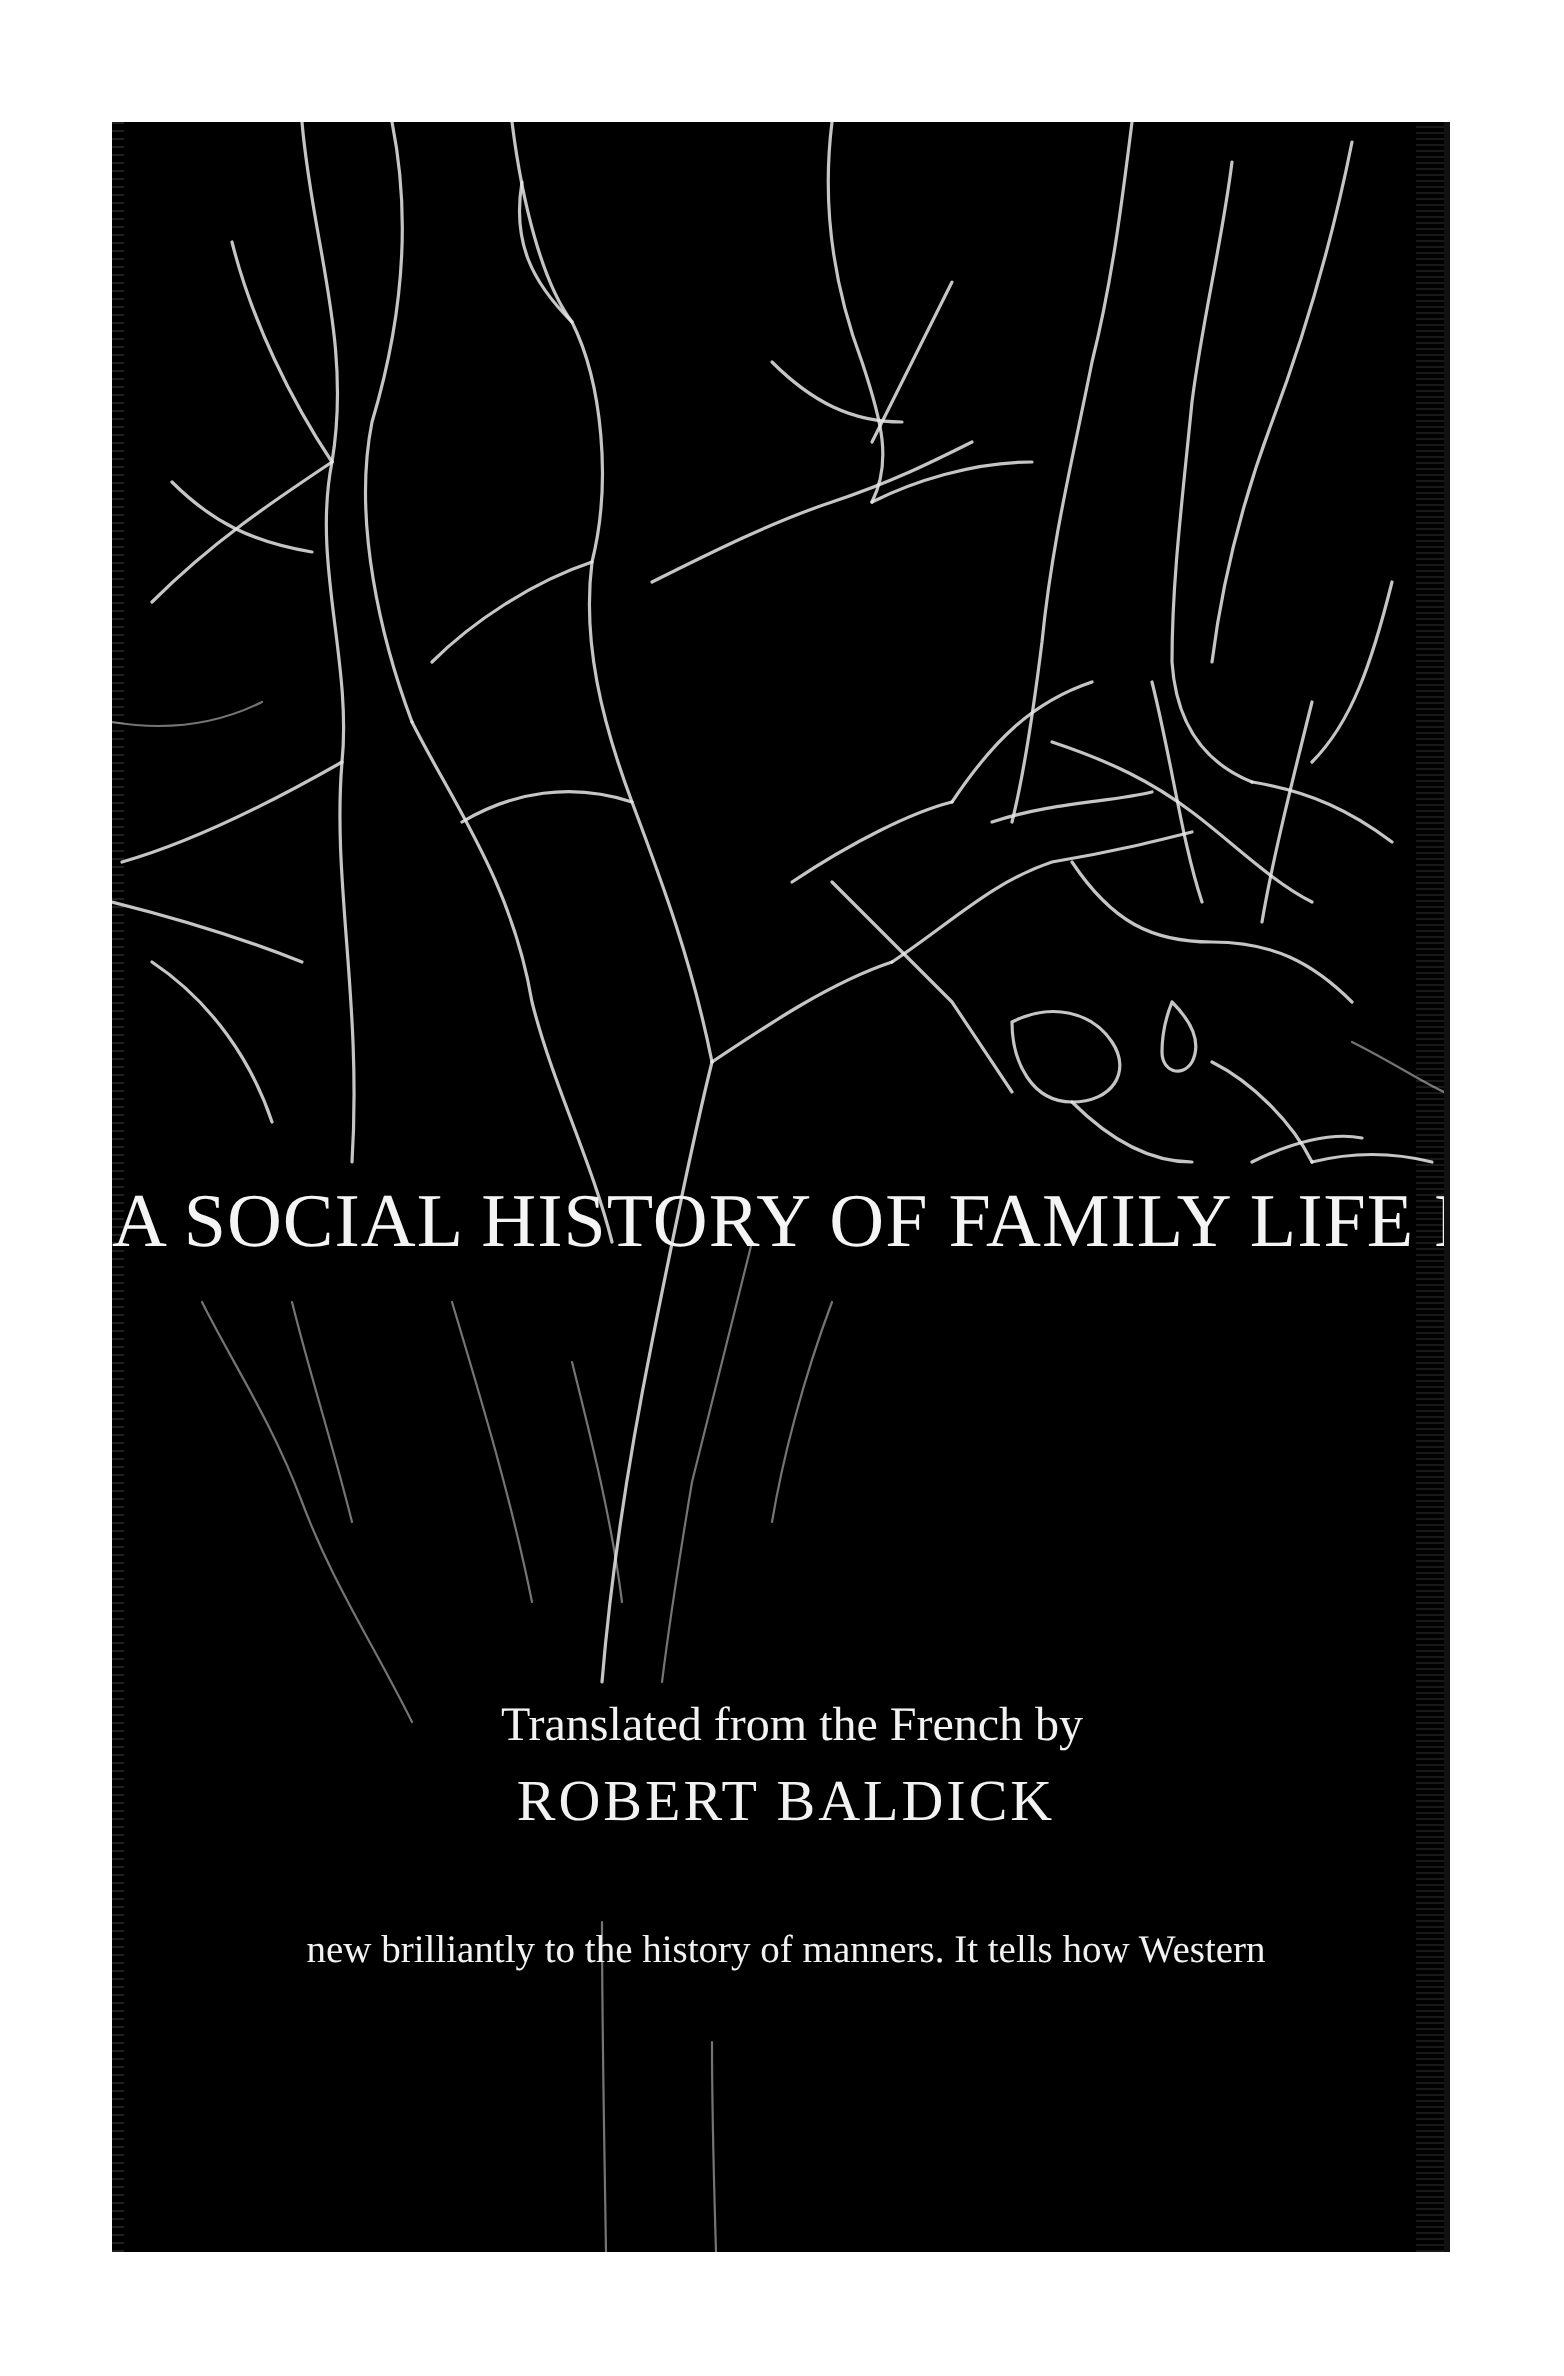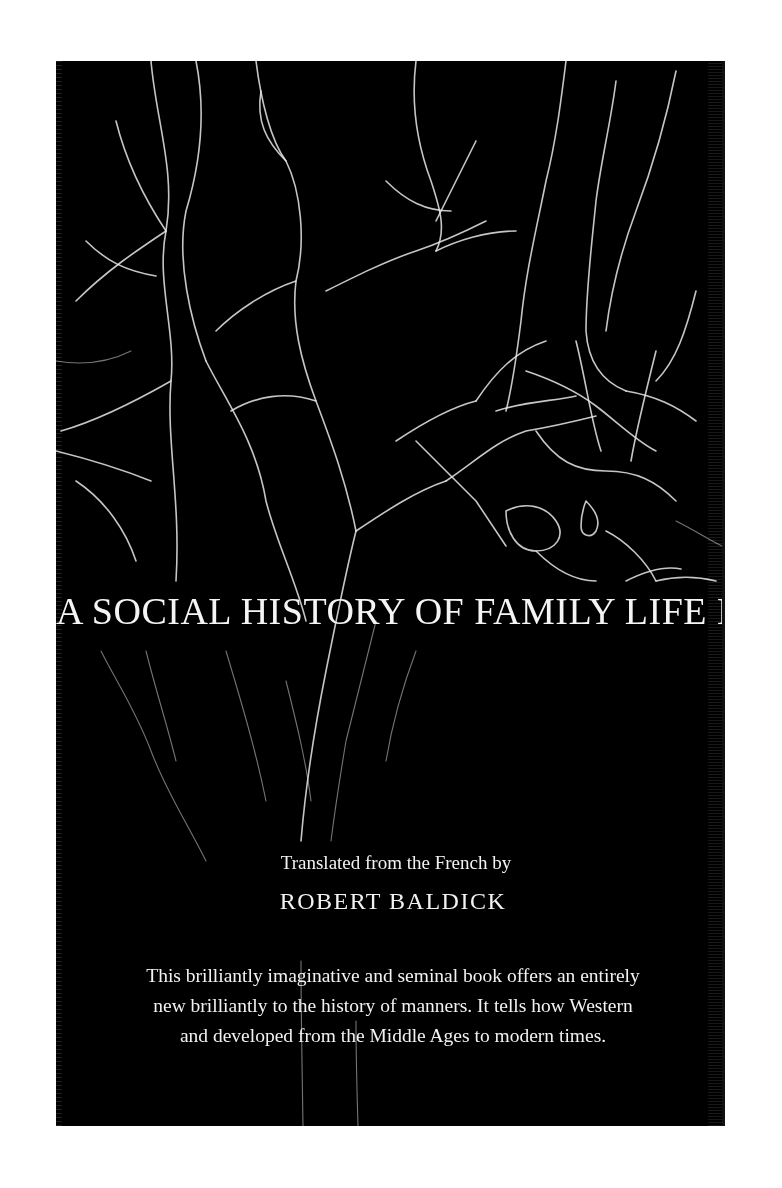--- a/index.html
+++ b/index.html
@@ -77,33 +77,33 @@
       white-space: nowrap;
       line-height: 44px;
     }
     .translated {
       position: absolute;
       left: 0;
       top: 787px;
       width: 666px;
       text-align: center;
       color: #f2f2f2;
-      font-size: 19px;
+      font-size: 24px;
       line-height: 30px;
       padding-left: 14px;
       box-sizing: border-box;
     }
     .translator {
       position: absolute;
       left: 0;
       top: 825px;
       width: 666px;
       text-align: center;
       color: #f2f2f2;
-      font-size: 24px;
+      font-size: 29px;
       letter-spacing: 1.5px;
       line-height: 30px;
       padding-left: 8px;
       box-sizing: border-box;
     }
     .blurb {
       position: absolute;
       left: 4px;
       top: 900px;
       width: 666px;
@@ -176,17 +176,15 @@
     <path class="faint" d="M245 900 C245 950 246 1000 247 1065"></path>
     <path class="faint" d="M300 960 C300 1000 301 1030 302 1065"></path>
   </svg>
 
   <div class="title">A SOCIAL HISTORY OF FAMILY LIFE BY</div>
 
   <div class="translated">Translated from the French by</div>
   <div class="translator">ROBERT BALDICK</div>
 
   <div class="blurb">
-    <div>This brilliantly imaginative and seminal book offers an entirely</div>
     <div>new brilliantly to the history of manners. It tells how Western</div>
-    <div>and developed from the Middle Ages to modern times.</div>
   </div>
 </div>
 
 </body></html>

